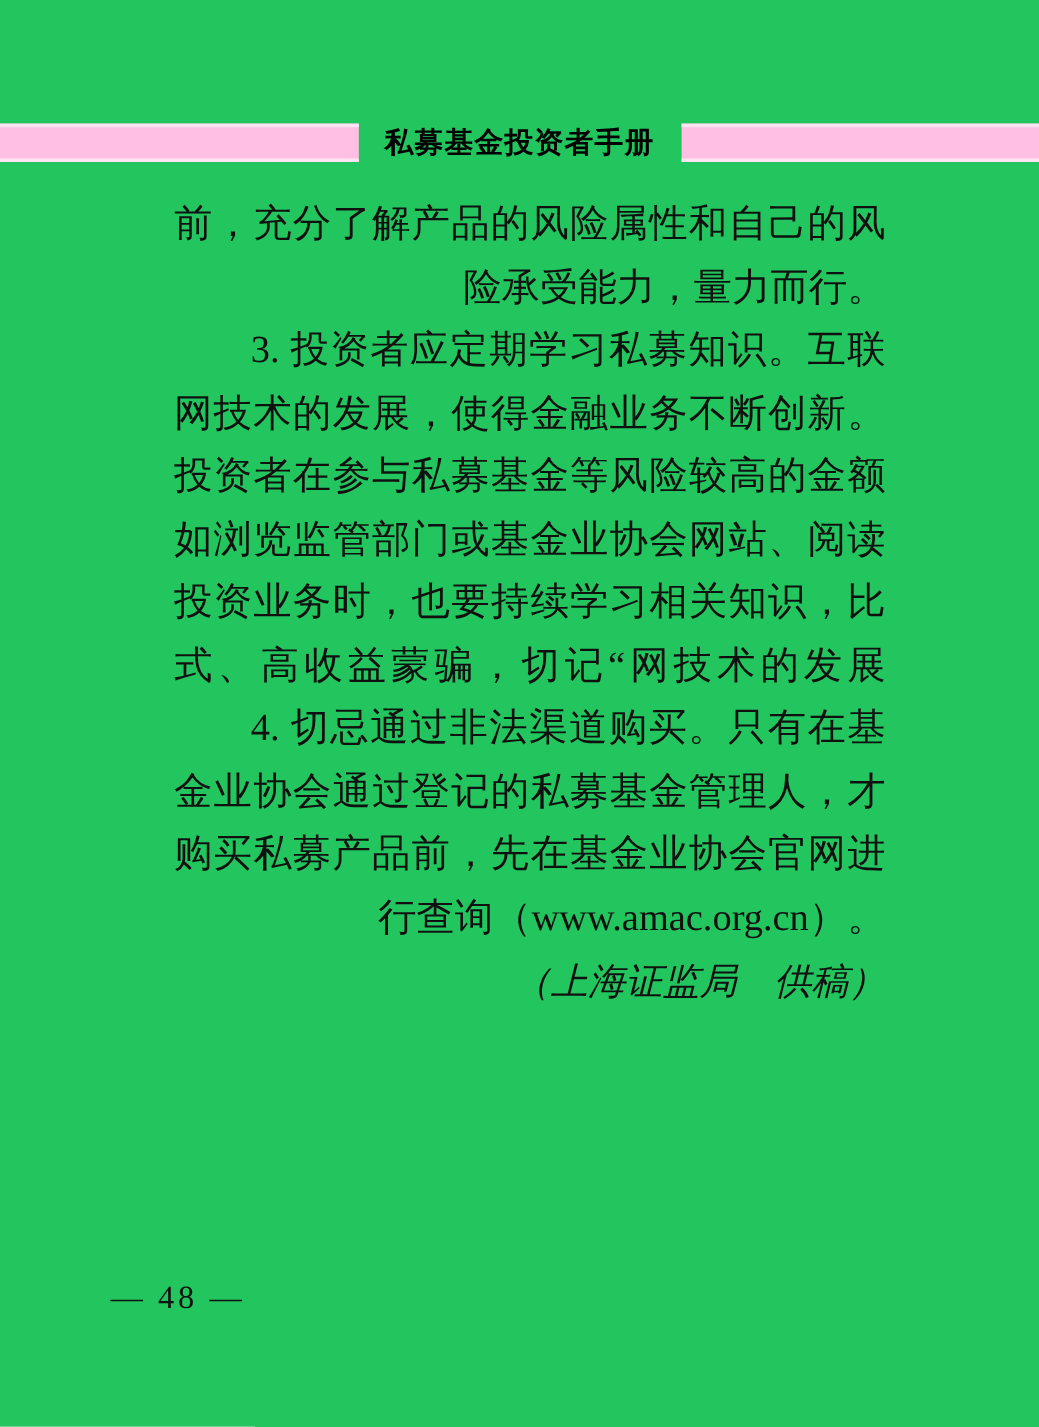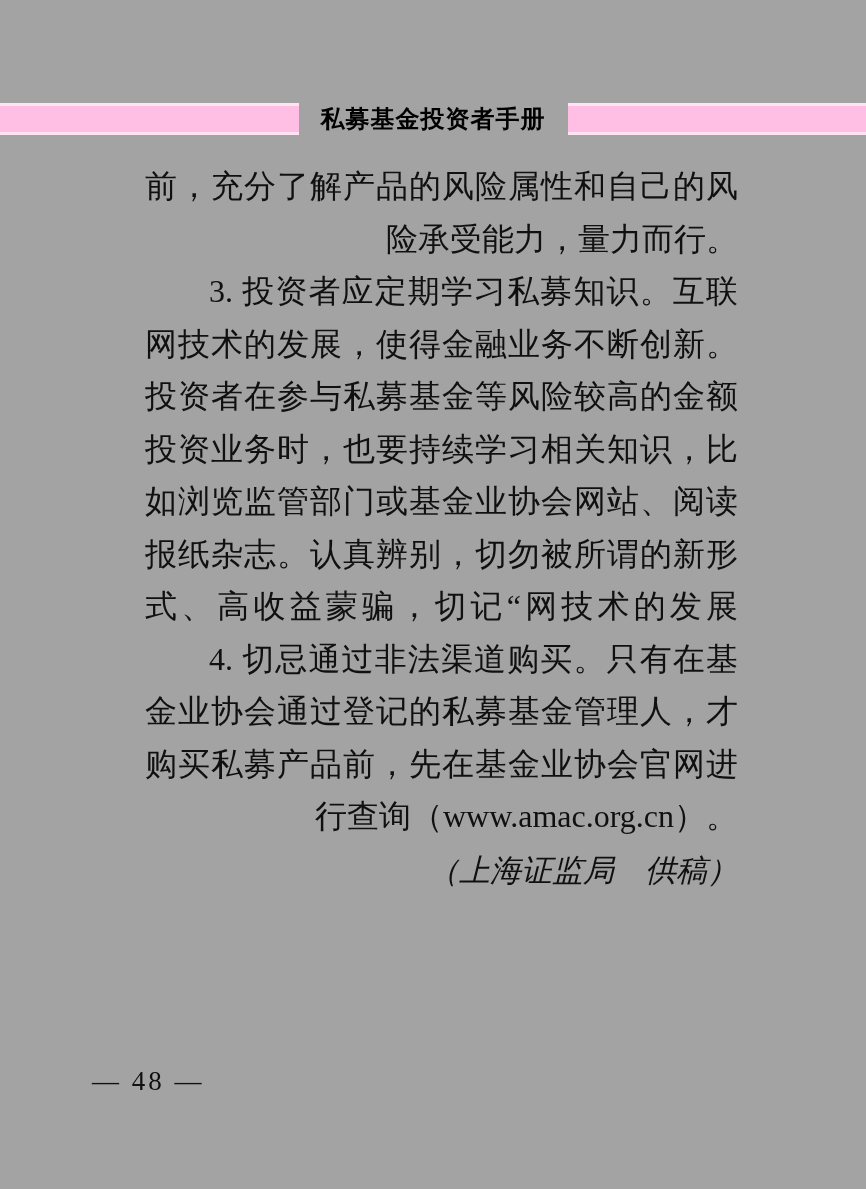--- a/index.html
+++ b/index.html
@@ -5,21 +5,21 @@
   html, body {
     margin: 0;
     padding: 0;
     background: #e9e9e9;
   }
   .page {
     position: relative;
     width: 866px;
     height: 1189px;
     margin: 0 auto;
-    background: #a3a3a3;
+    background: #22c55e;
     overflow: hidden;
     font-family: "Liberation Serif", "DejaVu Serif", serif;
     color: #101010;
   }
 
   
   .header-band {
     position: absolute;
     top: 103px;
     left: 0;
@@ -99,23 +99,22 @@
     <div class="header-bar"></div>
   </div>
 
   <div class="body-text" id="body-lines">
 
   <div class="line full">前，充分了解产品的风险属性和自己的风</div>
       <div class="line partial">险承受能力，量力而行。</div>
       <div class="line full indent">3. 投资者应定期学习私募知识。互联</div>
       <div class="line full">网技术的发展，使得金融业务不断创新。</div>
       <div class="line full">投资者在参与私募基金等风险较高的金额</div>
+      <div class="line full">如浏览监管部门或基金业协会网站、阅读</div>
       <div class="line full">投资业务时，也要持续学习相关知识，比</div>
-      <div class="line full">如浏览监管部门或基金业协会网站、阅读</div>
-      <div class="line full">报纸杂志。认真辨别，切勿被所谓的新形</div>
       <div class="line full">式、高收益蒙骗，切记“网技术的发展</div>
       <div class="line full indent">4. 切忌通过非法渠道购买。只有在基</div>
       <div class="line full">金业协会通过登记的私募基金管理人，才</div>
       <div class="line full">购买私募产品前，先在基金业协会官网进</div>
       <div class="line partial">行查询（www.amac.org.cn）。</div>
       <div class="line credit">（上海证监局　供稿）</div>
     </div>
 
   <div class="page-number">— 48 —</div>
 

